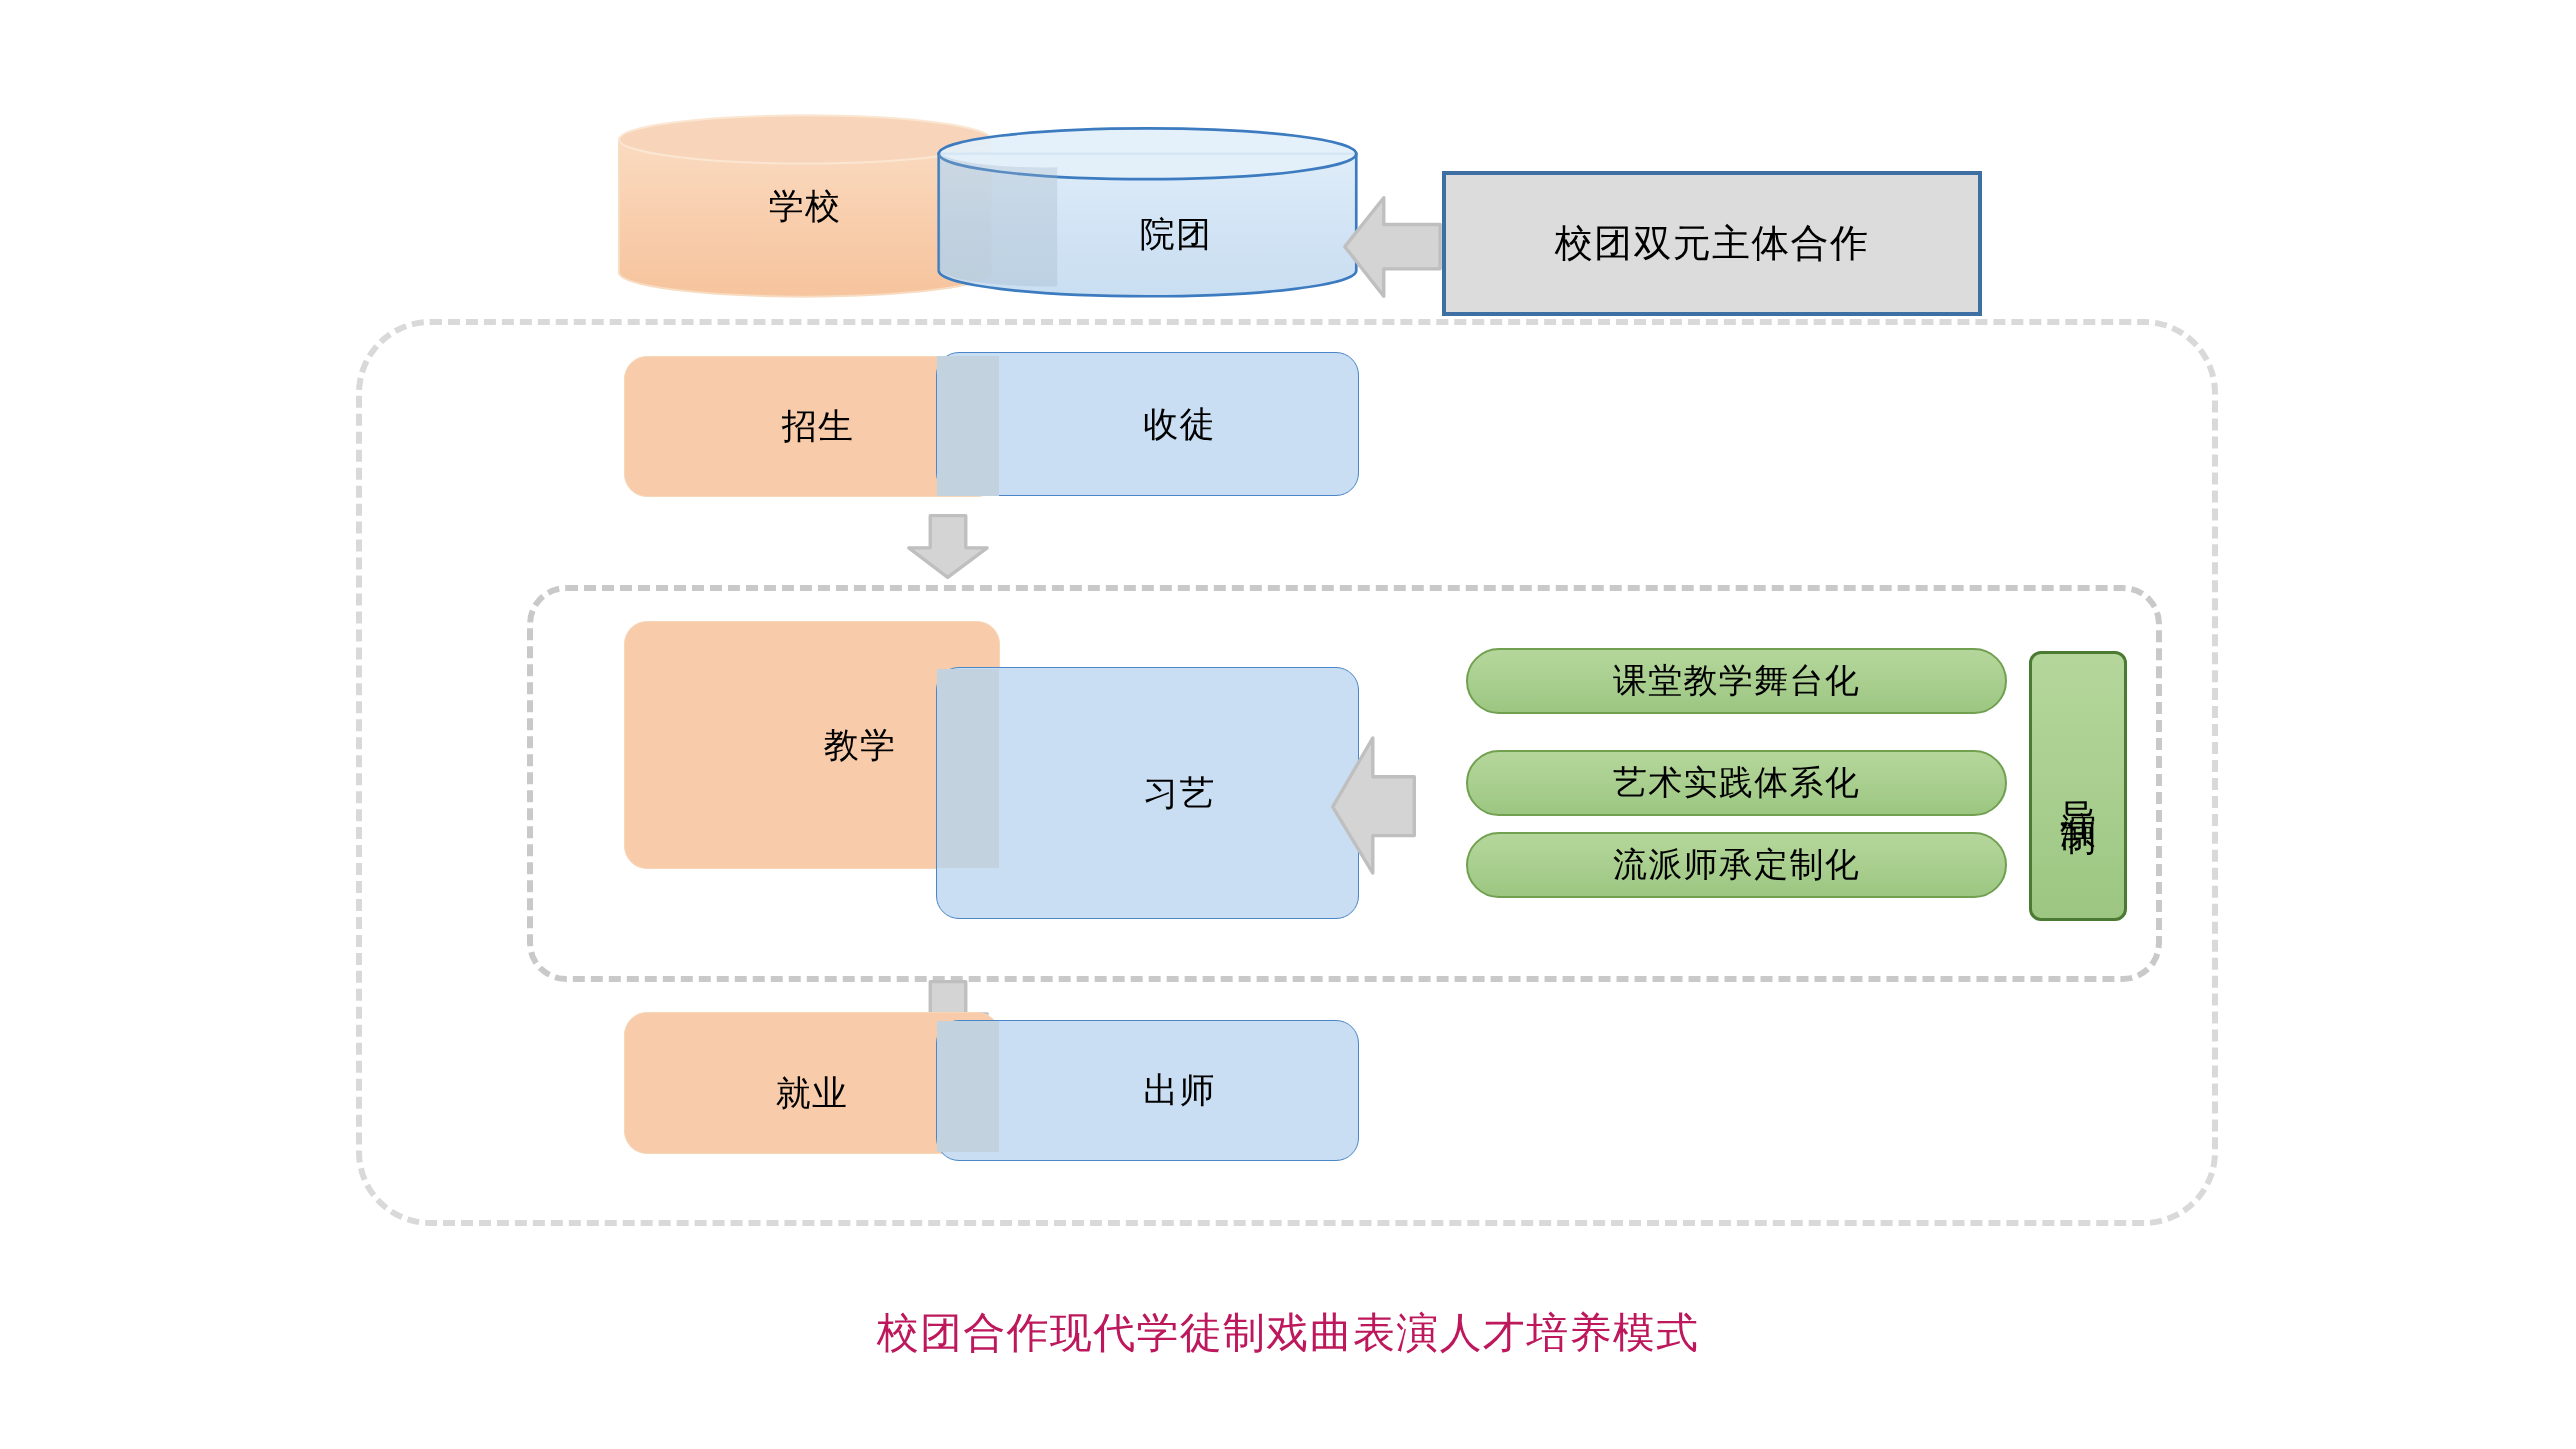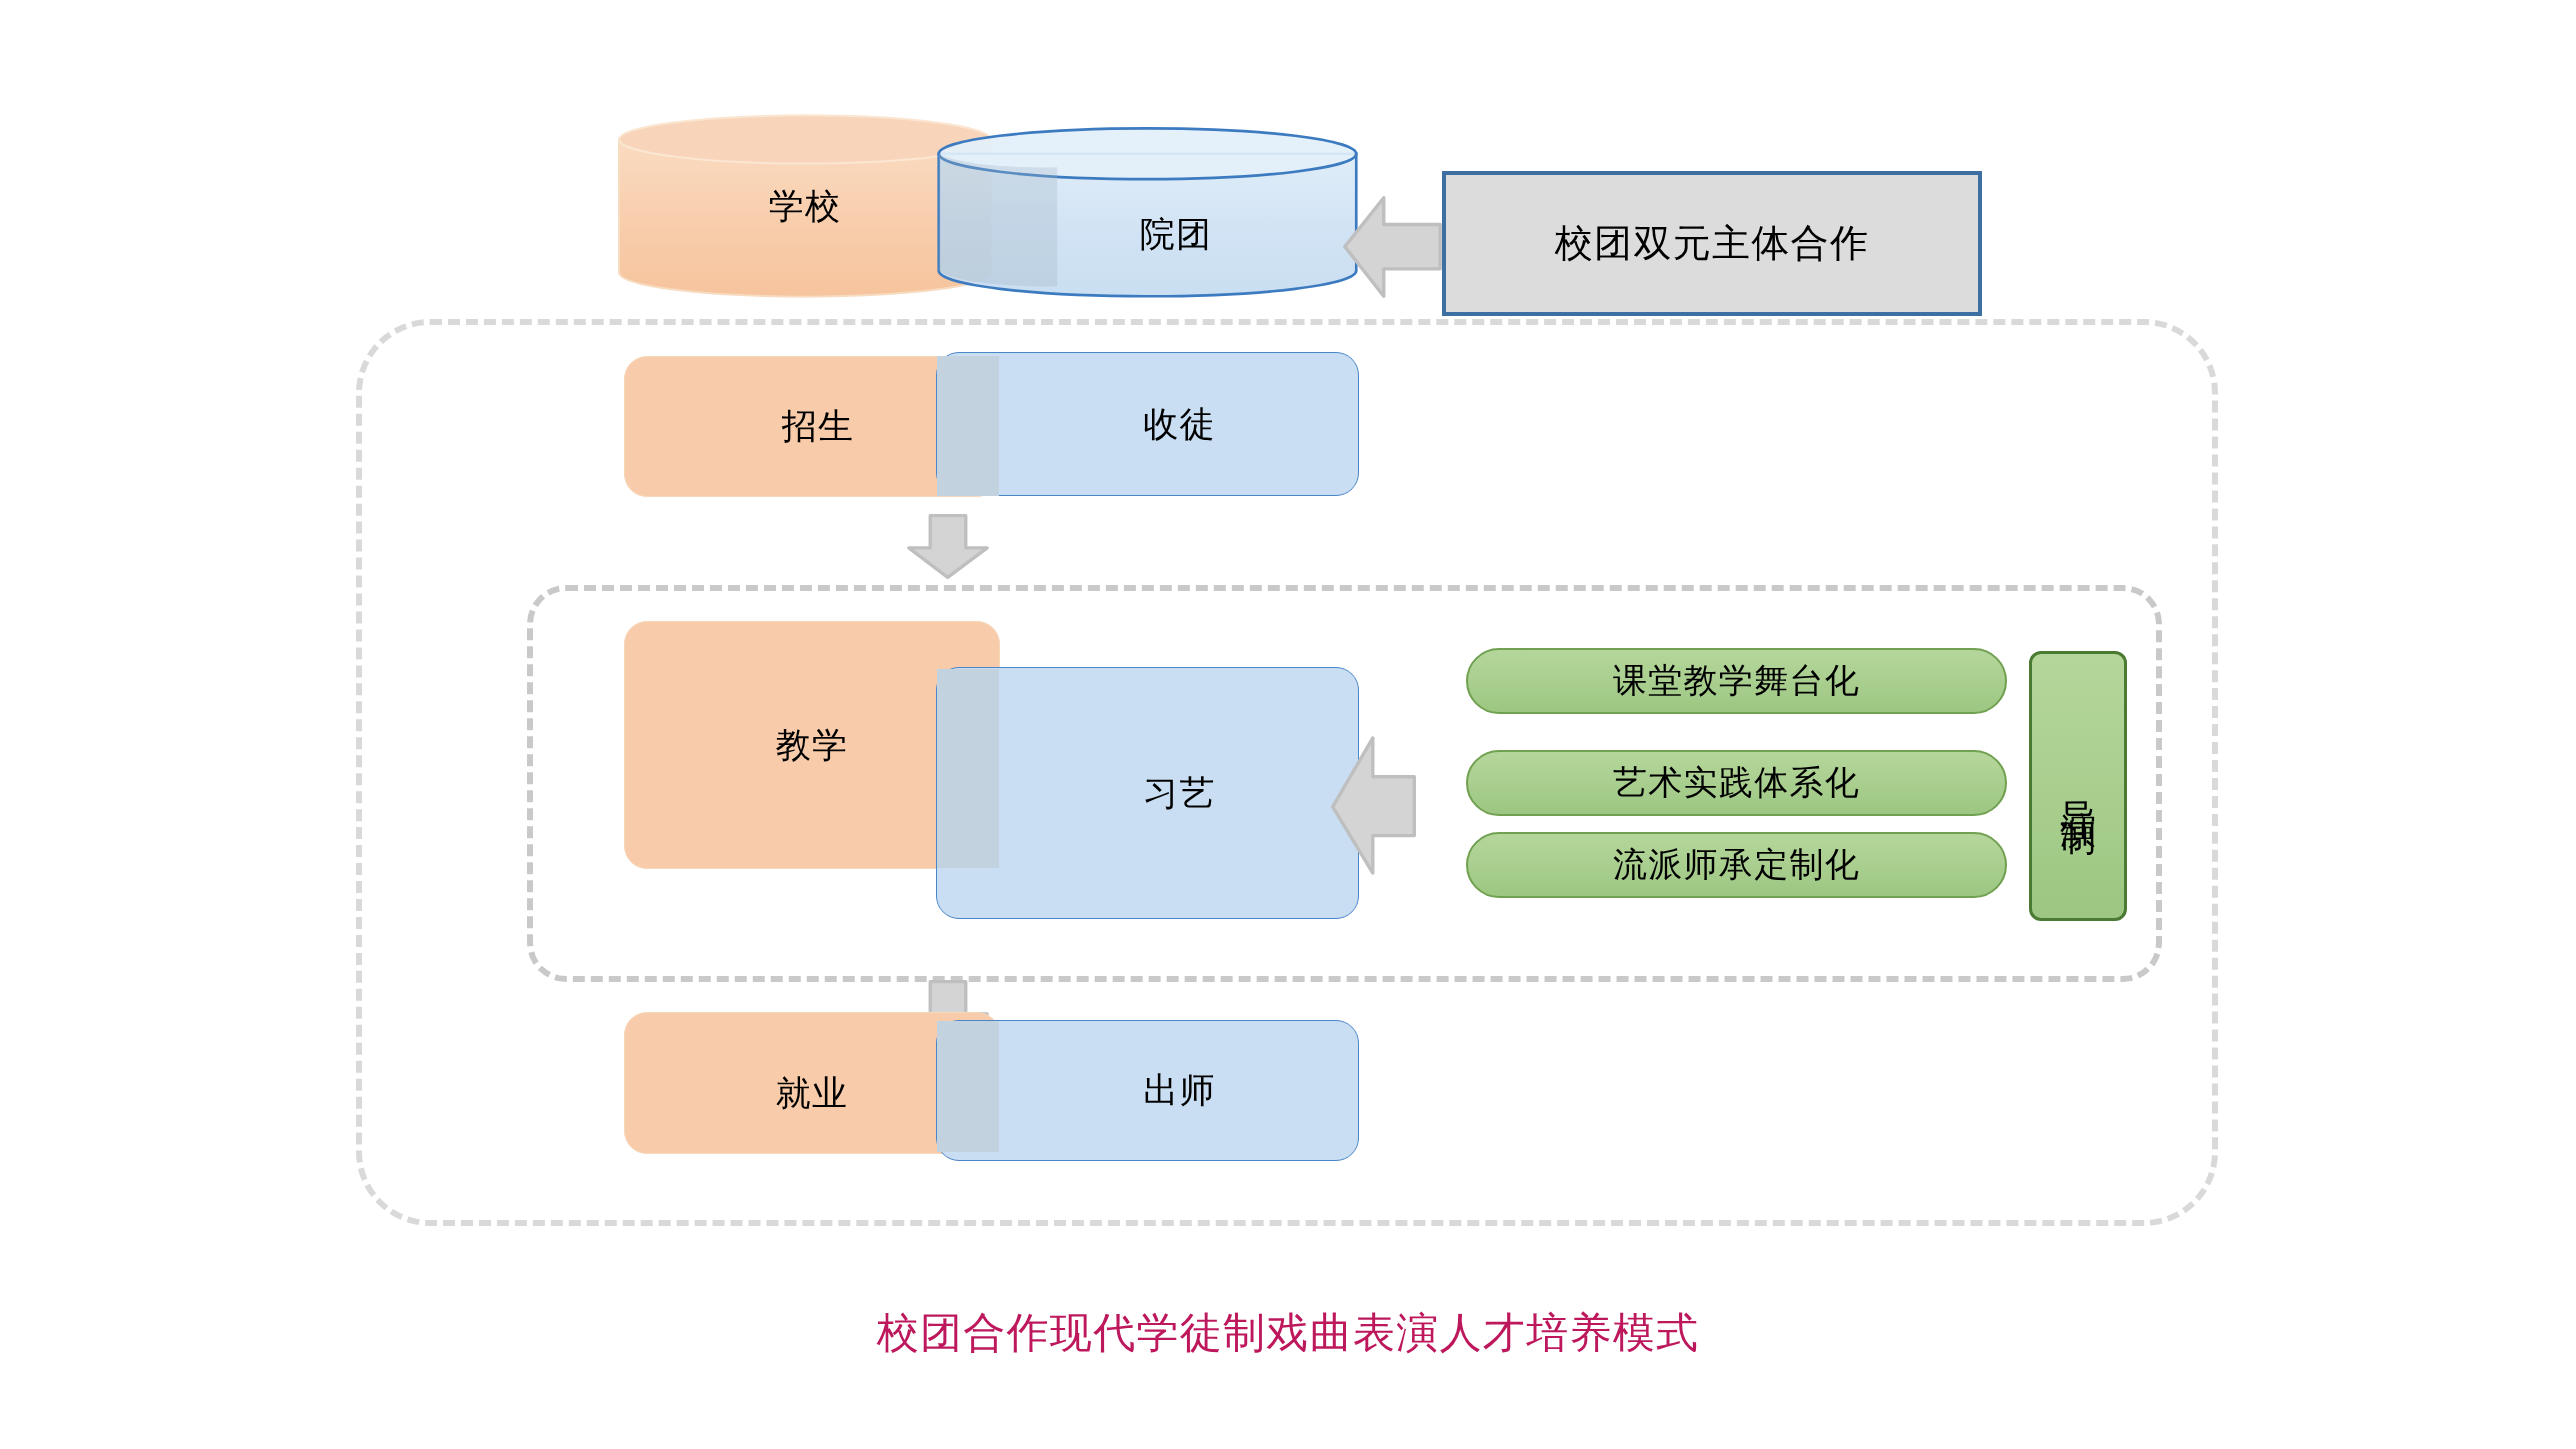--- a/index.html
+++ b/index.html
@@ -137,21 +137,21 @@
 
   <div class="arrow" style="left:906px;top:513px;">
     <svg width="84" height="67" viewBox="0 0 125 100">
       <path d="M36,4 L89,4 L89,52 L121,52 L62,96 L4,52 L36,52 Z" fill="#D4D4D4" stroke="#BFBFBF" stroke-width="5" stroke-linejoin="round"></path>
     </svg>
   </div>
 
   <div class="rrect orange abs" style="left:624px;top:621px;width:376px;height:248px;"></div>
   <div class="rrect blue abs" style="left:936px;top:667px;width:423px;height:252px;"></div>
   <div class="rrect overlap abs" style="left:937px;top:669px;width:62px;height:199px;"></div>
-  <div class="abs rlabel" style="left:624px;top:621px;width:376px;height:248px;">教学</div>
+  <div class="abs rlabel" style="left:624px;top:621px;width:376px;height:248px;padding-left:48px;">教学</div>
   <div class="abs rlabel" style="left:1000px;top:667px;width:359px;height:252px;">习艺</div>
 
   <div class="arrow" style="left:1330px;top:735px;">
     <svg width="87" height="141" viewBox="0 0 130 210">
       <path d="M4,107 L64,4 L64,62 L126,62 L126,150 L64,150 L64,206 Z" fill="#D4D4D4" stroke="#BFBFBF" stroke-width="5" stroke-linejoin="round"></path>
     </svg>
   </div>
 
   <div class="pill p1">
     <span>课堂教学舞台化</span>

